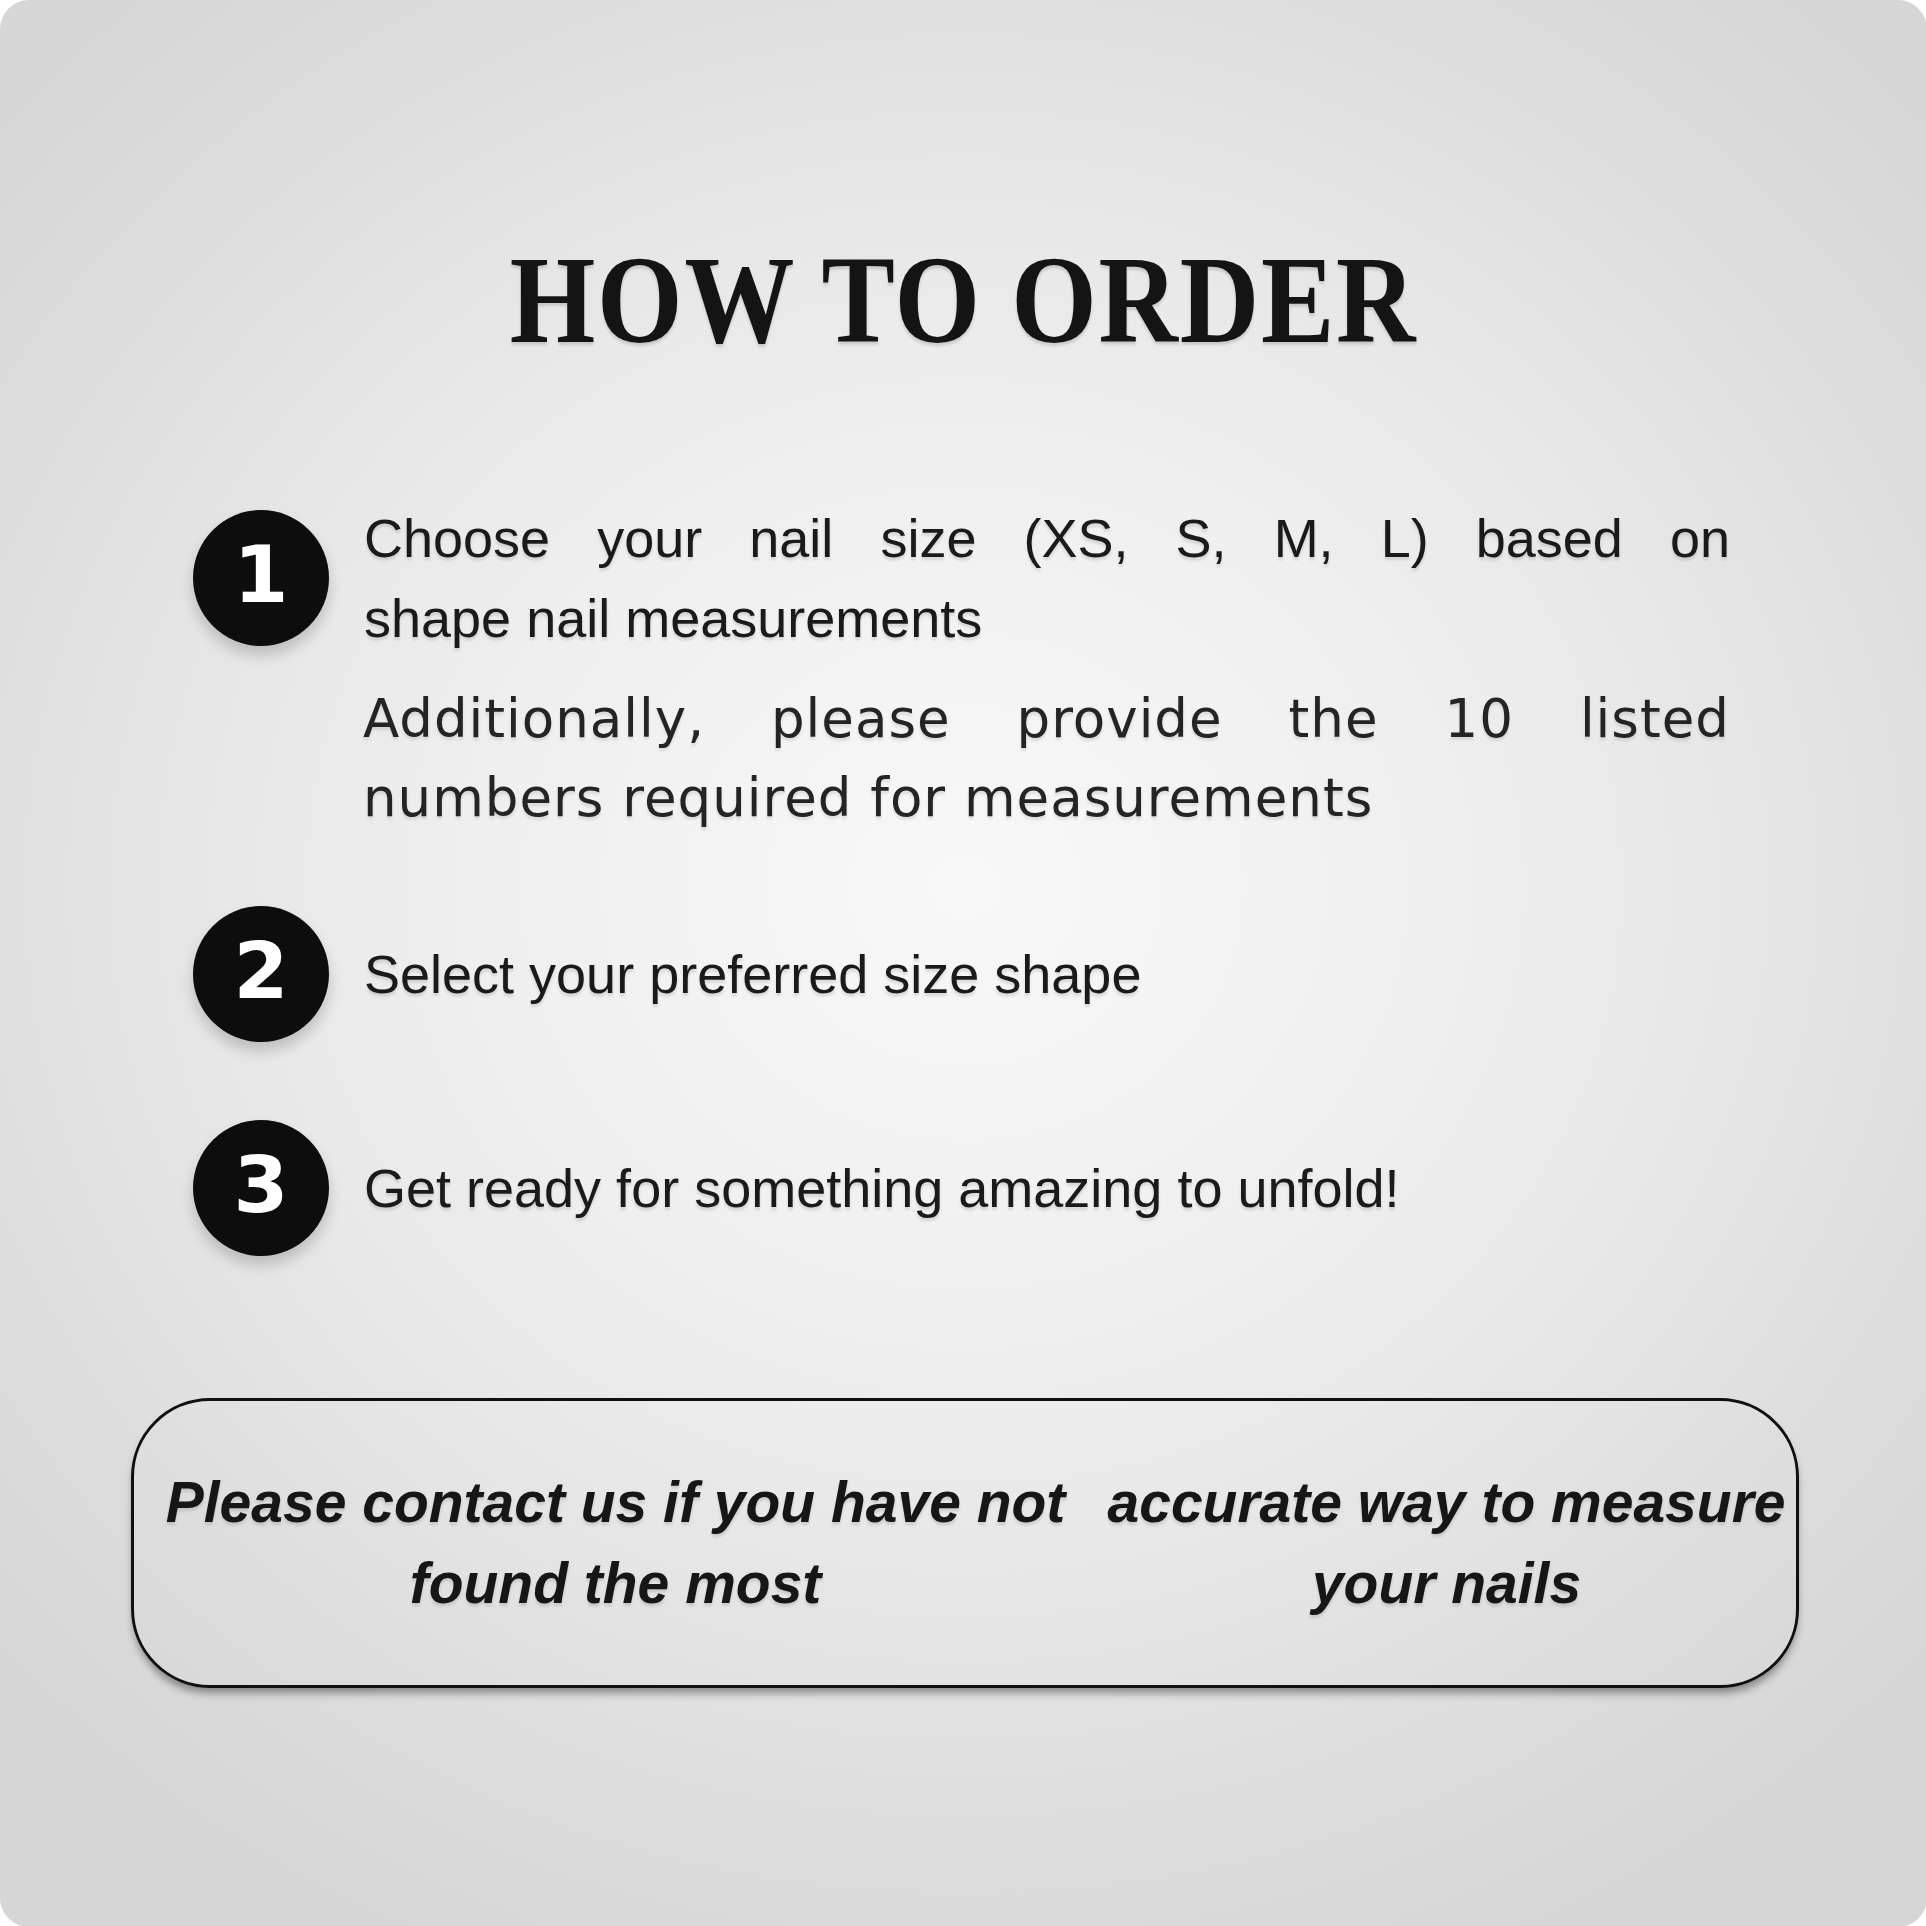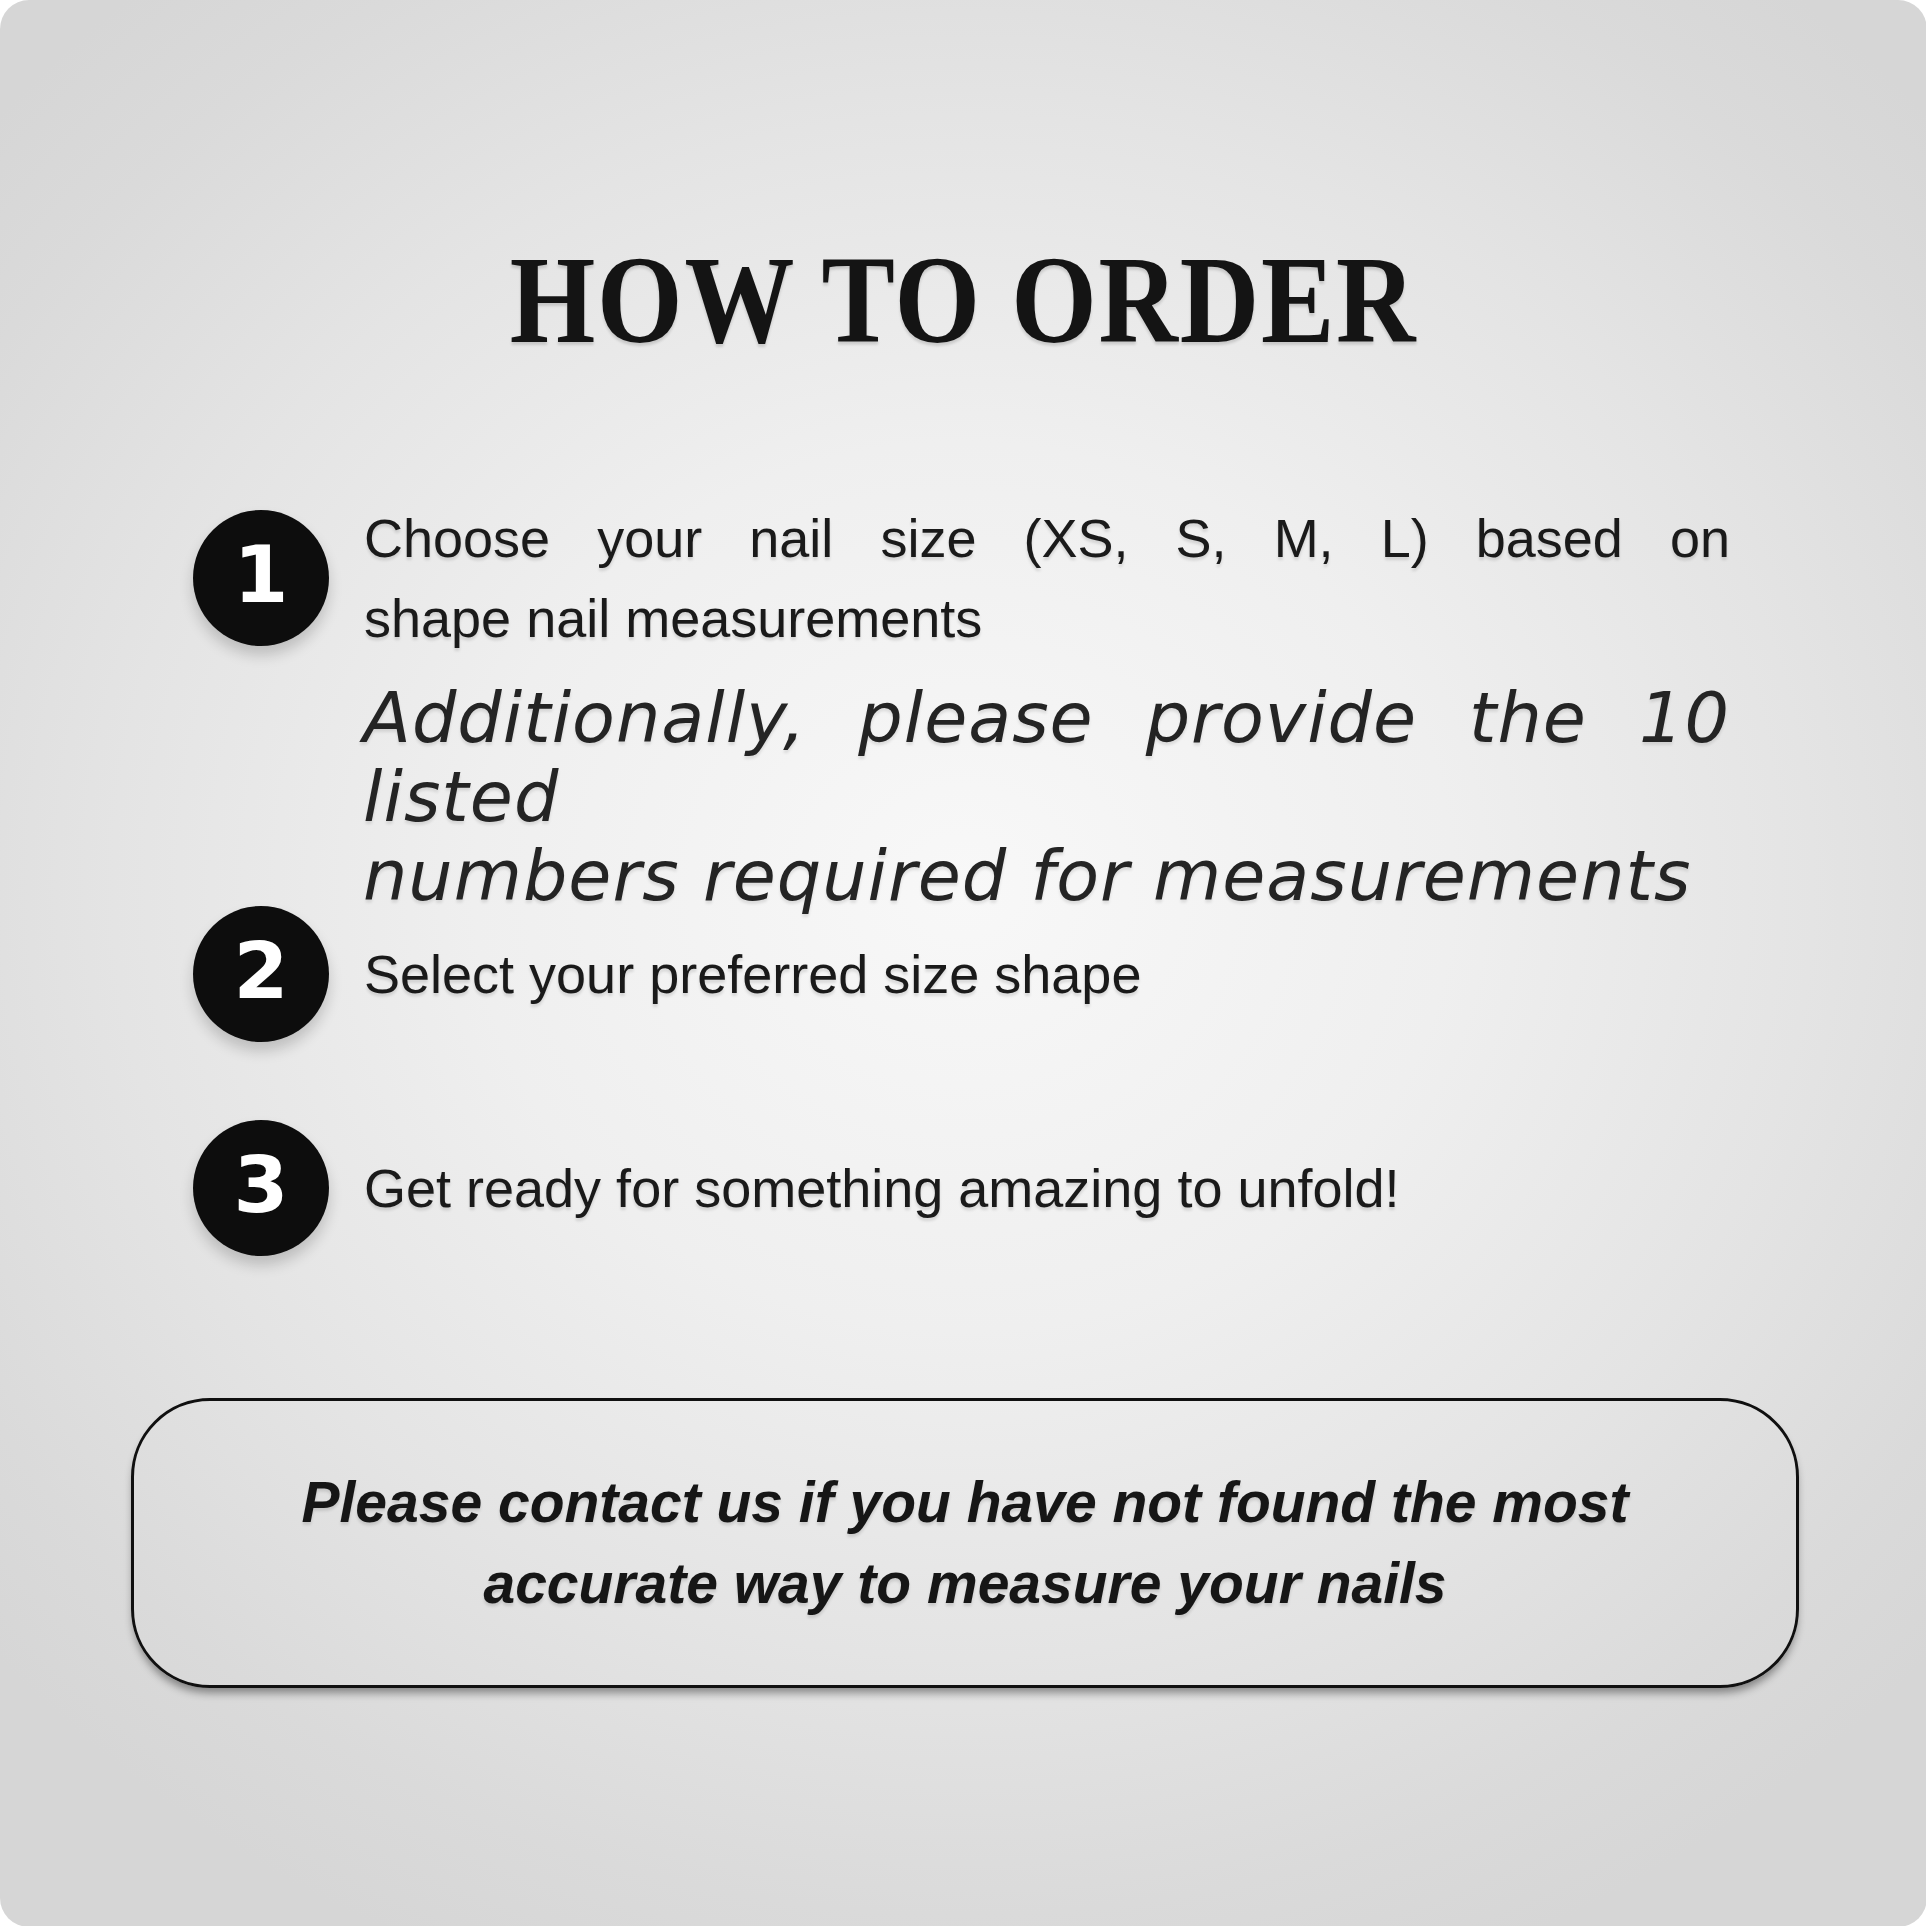--- a/index.html
+++ b/index.html
@@ -85,41 +85,39 @@
   .step-2 { top: 906px; height: 136px; }
   .step-3 { top: 1120px; height: 136px; }
 
   
   .note {
     position: absolute;
     top: 679px;
     left: 363px;
     right: 197px;
     font-family: "DejaVu Sans", sans-serif;
-    font-style: italic;
     font-weight: 400;
-    font-size: 70px;
+    font-size: 53px;
     line-height: 79px;
     letter-spacing: 1px;
     color: #242424;
     text-shadow: 0 3px 3px rgba(0,0,0,0.10);
   }
 
   
   .contact-box {
     position: absolute;
     top: 1398px;
     left: 131px;
     width: 1668px;
     height: 290px;
     box-sizing: border-box;
     border: 3px solid #101010;
     border-radius: 79px;
     display: flex;
-    flex-direction: column;
     justify-content: center;
     align-items: center;
     text-align: center;
     font-style: italic;
     font-weight: 700;
     font-size: 57px;
     line-height: 81px;
     color: #161616;
     box-shadow: 0 7px 9px -2px rgba(0,0,0,0.40);
     text-shadow: 0 3px 3px rgba(0,0,0,0.12);

